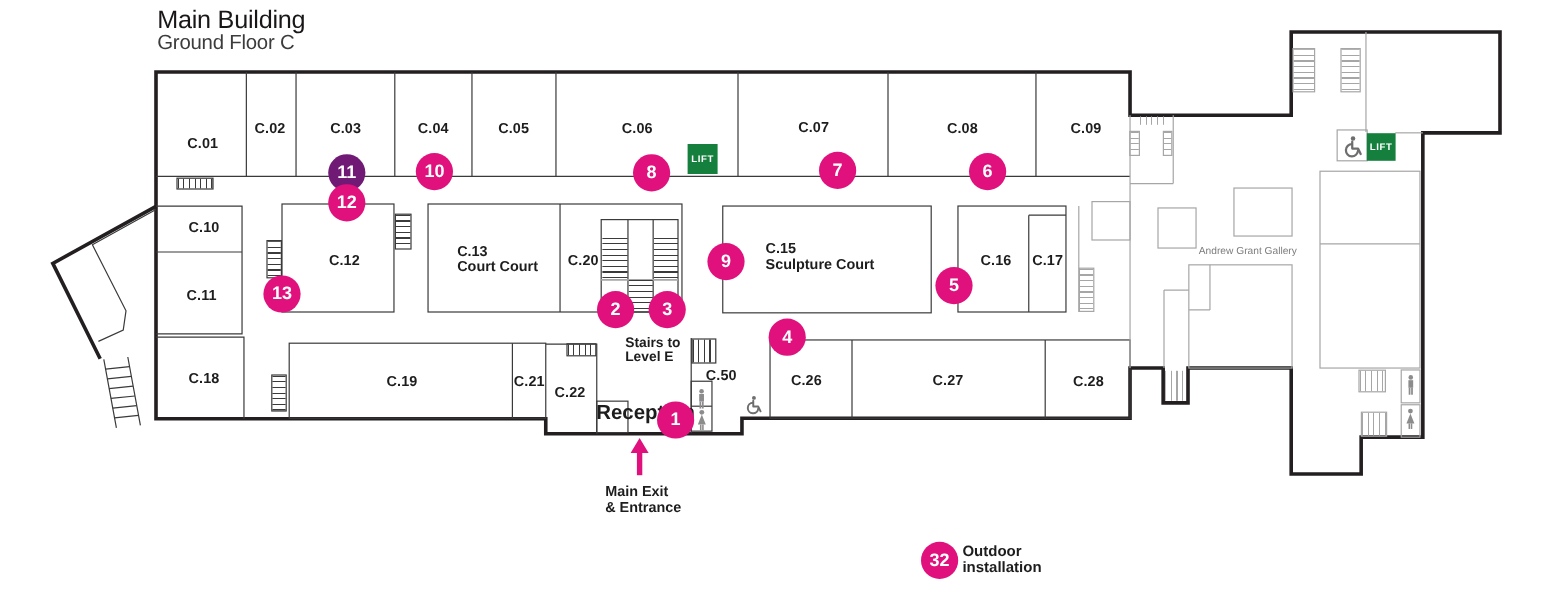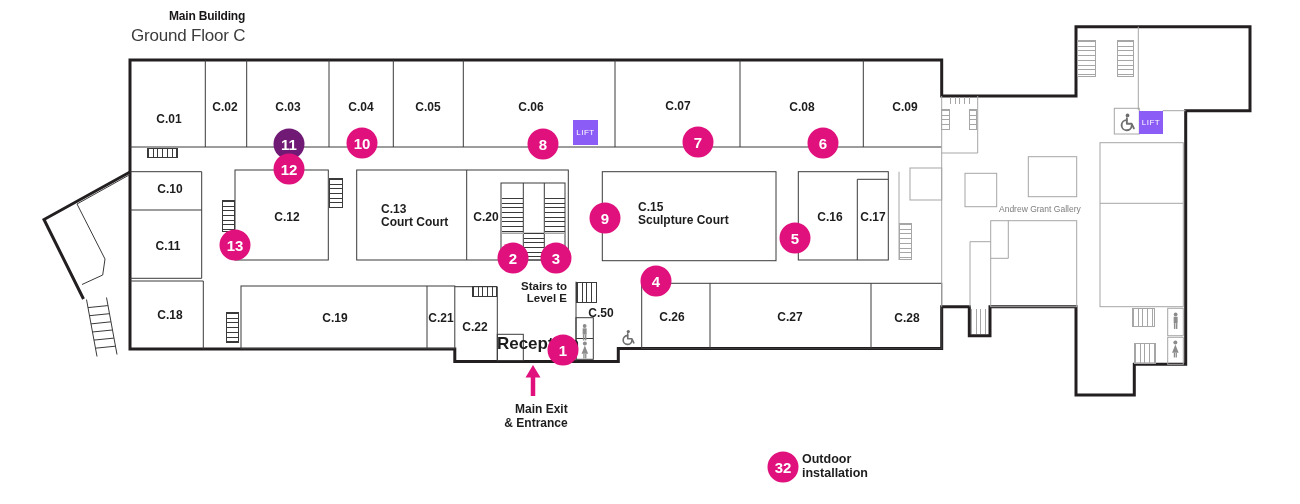--- a/index.html
+++ b/index.html
@@ -1,32 +1,32 @@
 <!DOCTYPE html>
 <html><head>
 <meta charset="utf-8">
 <style>
   html,body{margin:0;padding:0;background:#ffffff;}
   #plan{position:relative;width:1300px;height:504px;background:#fff;overflow:hidden;
         font-family:"Liberation Sans",sans-serif;}
   #plan svg.layer{position:absolute;left:0;top:0;}
   .title{position:absolute;left:131px;top:7px;line-height:19px;}
-  .title .t1{font-size:12px;font-weight:bold;color:#191617;letter-spacing:-0.2px;margin-left:38px;}
+  .title .t1{font-size:21px;font-weight:normal;color:#191617;letter-spacing:-0.2px;}
   .title .t2{font-size:17px;font-weight:400;color:#3c3c3c;letter-spacing:-0.2px;}
   .room-label{position:absolute;transform:translate(-50%,-50%);font-size:12px;font-weight:bold;
         color:#1d1d1d;white-space:nowrap;letter-spacing:0.1px;}
   .room-label2{position:absolute;font-size:12px;font-weight:bold;color:#1d1d1d;line-height:13px;white-space:nowrap;}
   .txt{position:absolute;font-weight:bold;color:#1d1d1d;white-space:nowrap;}
-  .txt.center{transform:translateX(-50%);text-align:right;}
+  .txt.center{transform:translateX(-50%);text-align:left;}
   .gallery-txt{position:absolute;font-size:8.5px;font-weight:400;color:#7d7d7d;white-space:nowrap;}
   .marker{position:absolute;width:31px;height:31px;border-radius:50%;
         transform:translate(-50%,-50%);display:flex;align-items:center;justify-content:center;
         color:#fff;font-size:15px;font-weight:bold;z-index:5;}
-  .lift-badge{position:absolute;background:#8b5cf6;color:#fff;display:flex;align-items:center;
-        justify-content:center;font-size:8px;font-weight:normal;letter-spacing:0.5px;z-index:4;text-align:center;}
+  .lift-badge{position:absolute;background:#15803d;color:#fff;display:flex;align-items:center;
+        justify-content:center;font-size:8px;font-weight:bold;letter-spacing:0.5px;z-index:4;text-align:center;}
   .hatch{position:absolute;box-sizing:border-box;}
   .hatch.rungs-dark{background-image:repeating-linear-gradient(to bottom,#3a3a3a 0,#3a3a3a 1px,transparent 1px,transparent 4.7px);}
   .hatch.ticks-dark{background-image:repeating-linear-gradient(to right,#3a3a3a 0,#3a3a3a 1px,transparent 1px,transparent 4.7px);}
   .hatch.rungs-gray{background-image:repeating-linear-gradient(to bottom,#a6a6a6 0,#a6a6a6 1px,transparent 1px,transparent 4.7px);}
   .hatch.ticks-gray{background-image:repeating-linear-gradient(to right,#a6a6a6 0,#a6a6a6 1px,transparent 1px,transparent 4.7px);}
   .bdr-dark{border:1px solid #3a3a3a;}
   .bdr-gray{border:1px solid #a6a6a6;}
 </style>
 </head>
 <body>

